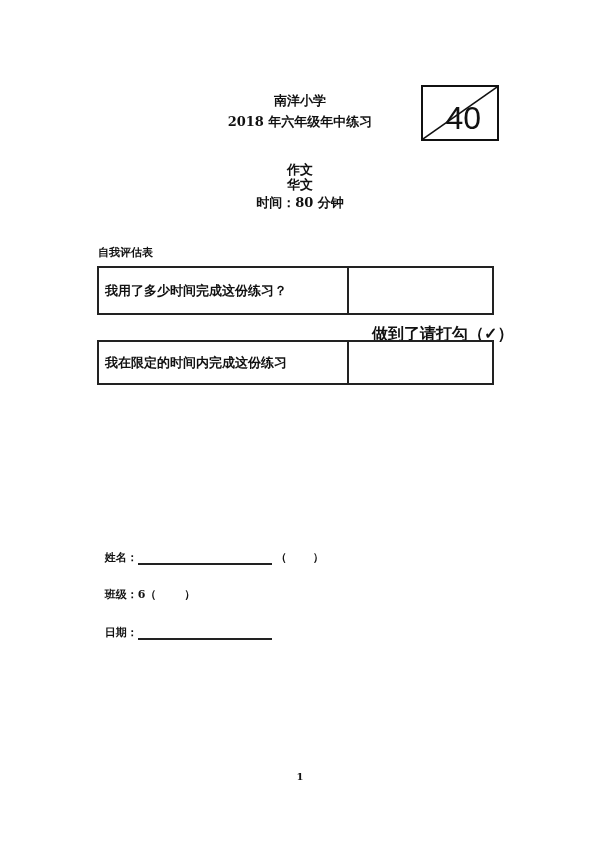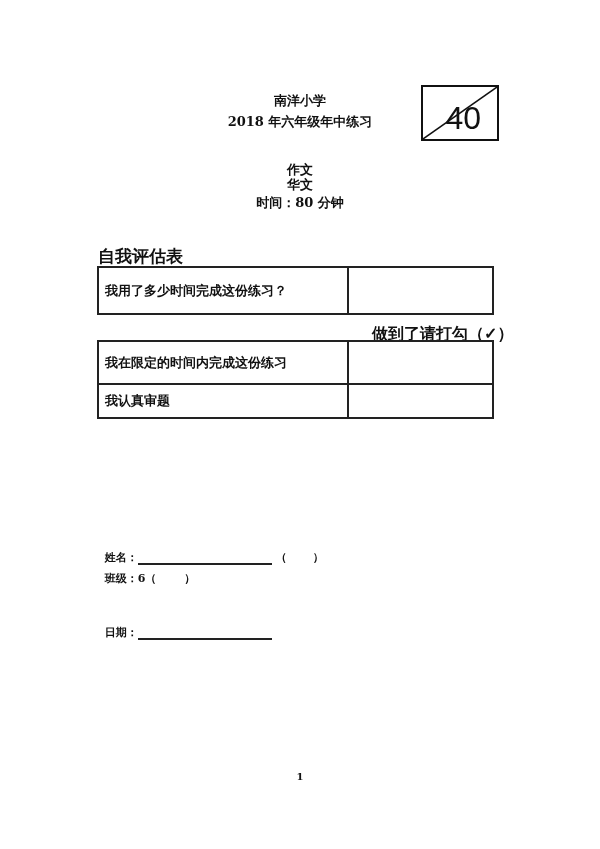--- a/index.html
+++ b/index.html
@@ -10,21 +10,21 @@
   .center-line { position: absolute; left: 0; width: 600px; text-align: center; font-weight: bold; font-size: 13px; }
   .score-box {
     position: absolute; left: 421px; top: 85px; width: 78px; height: 56px;
     border: 2px solid #111; box-sizing: border-box;
   }
   .score-box svg { position: absolute; left: 0; top: 0; }
   .score-val {
     position: absolute; right: 16px; bottom: 2px; font-family: "Liberation Sans", sans-serif;
     font-size: 32px; font-weight: normal;
   }
-  .section-label { position: absolute; left: 98px; top: 245px; font-weight: bold; font-size: 17px; }
+  .section-label { position: absolute; left: 98px; top: 245px; font-weight: bold; font-size: 11px; }
   table.grid { position: absolute; border-collapse: collapse; }
   table.grid td { border: 2px solid #222; font-weight: bold; font-size: 13px; padding: 0 0 0 6px; }
   .tick-note { position: absolute; left: 372px; top: 324px; font-weight: bold; font-size: 16px; }
   .field { position: absolute; left: 97px; font-weight: bold; font-size: 11px; white-space: pre; }
   .blank { display: inline-block; border-bottom: 2px solid #222; vertical-align: bottom; height: 12px; }
   .page-num { position: absolute; left: 0; width: 600px; top: 771px; text-align: center; font-size: 10px; font-weight: bold; }
 </style>
 </head>
 <body>
 
@@ -57,32 +57,28 @@
   </table>
 
 <div class="tick-note">做到了请打勾（✓）</div>
 
 <table class="grid" style="left:97px; top:340px; width:397px;">
   <tbody>
       <tr style="height:43px;">
     <td style="width:242px;">我在限定的时间内完成这份练习</td>
     <td></td>
   </tr>
-  <tr style="height:34px;">
-    <td>我认真审题</td>
-    <td></td>
-  </tr>
 </tbody>
   </table>
 
 <div class="field" style="top:537px;">
   <span>姓名：</span><span class="blank" style="width:134px;"></span><span style="margin-left:4px;">（</span><span style="display:inline-block; width:26px;"></span><span>）</span>
 </div>
 
-<div class="field" style="top:558px;">
+<div class="field" style="top:574px;">
   <span>班级：</span><span>6（</span><span style="display:inline-block; width:28px;"></span><span>）</span>
 </div>
 
 <div class="field" style="top:612px;">
   <span>日期：</span><span class="blank" style="width:134px;"></span>
 </div>
 
 <div class="page-num">1</div>
 
 </body></html>

